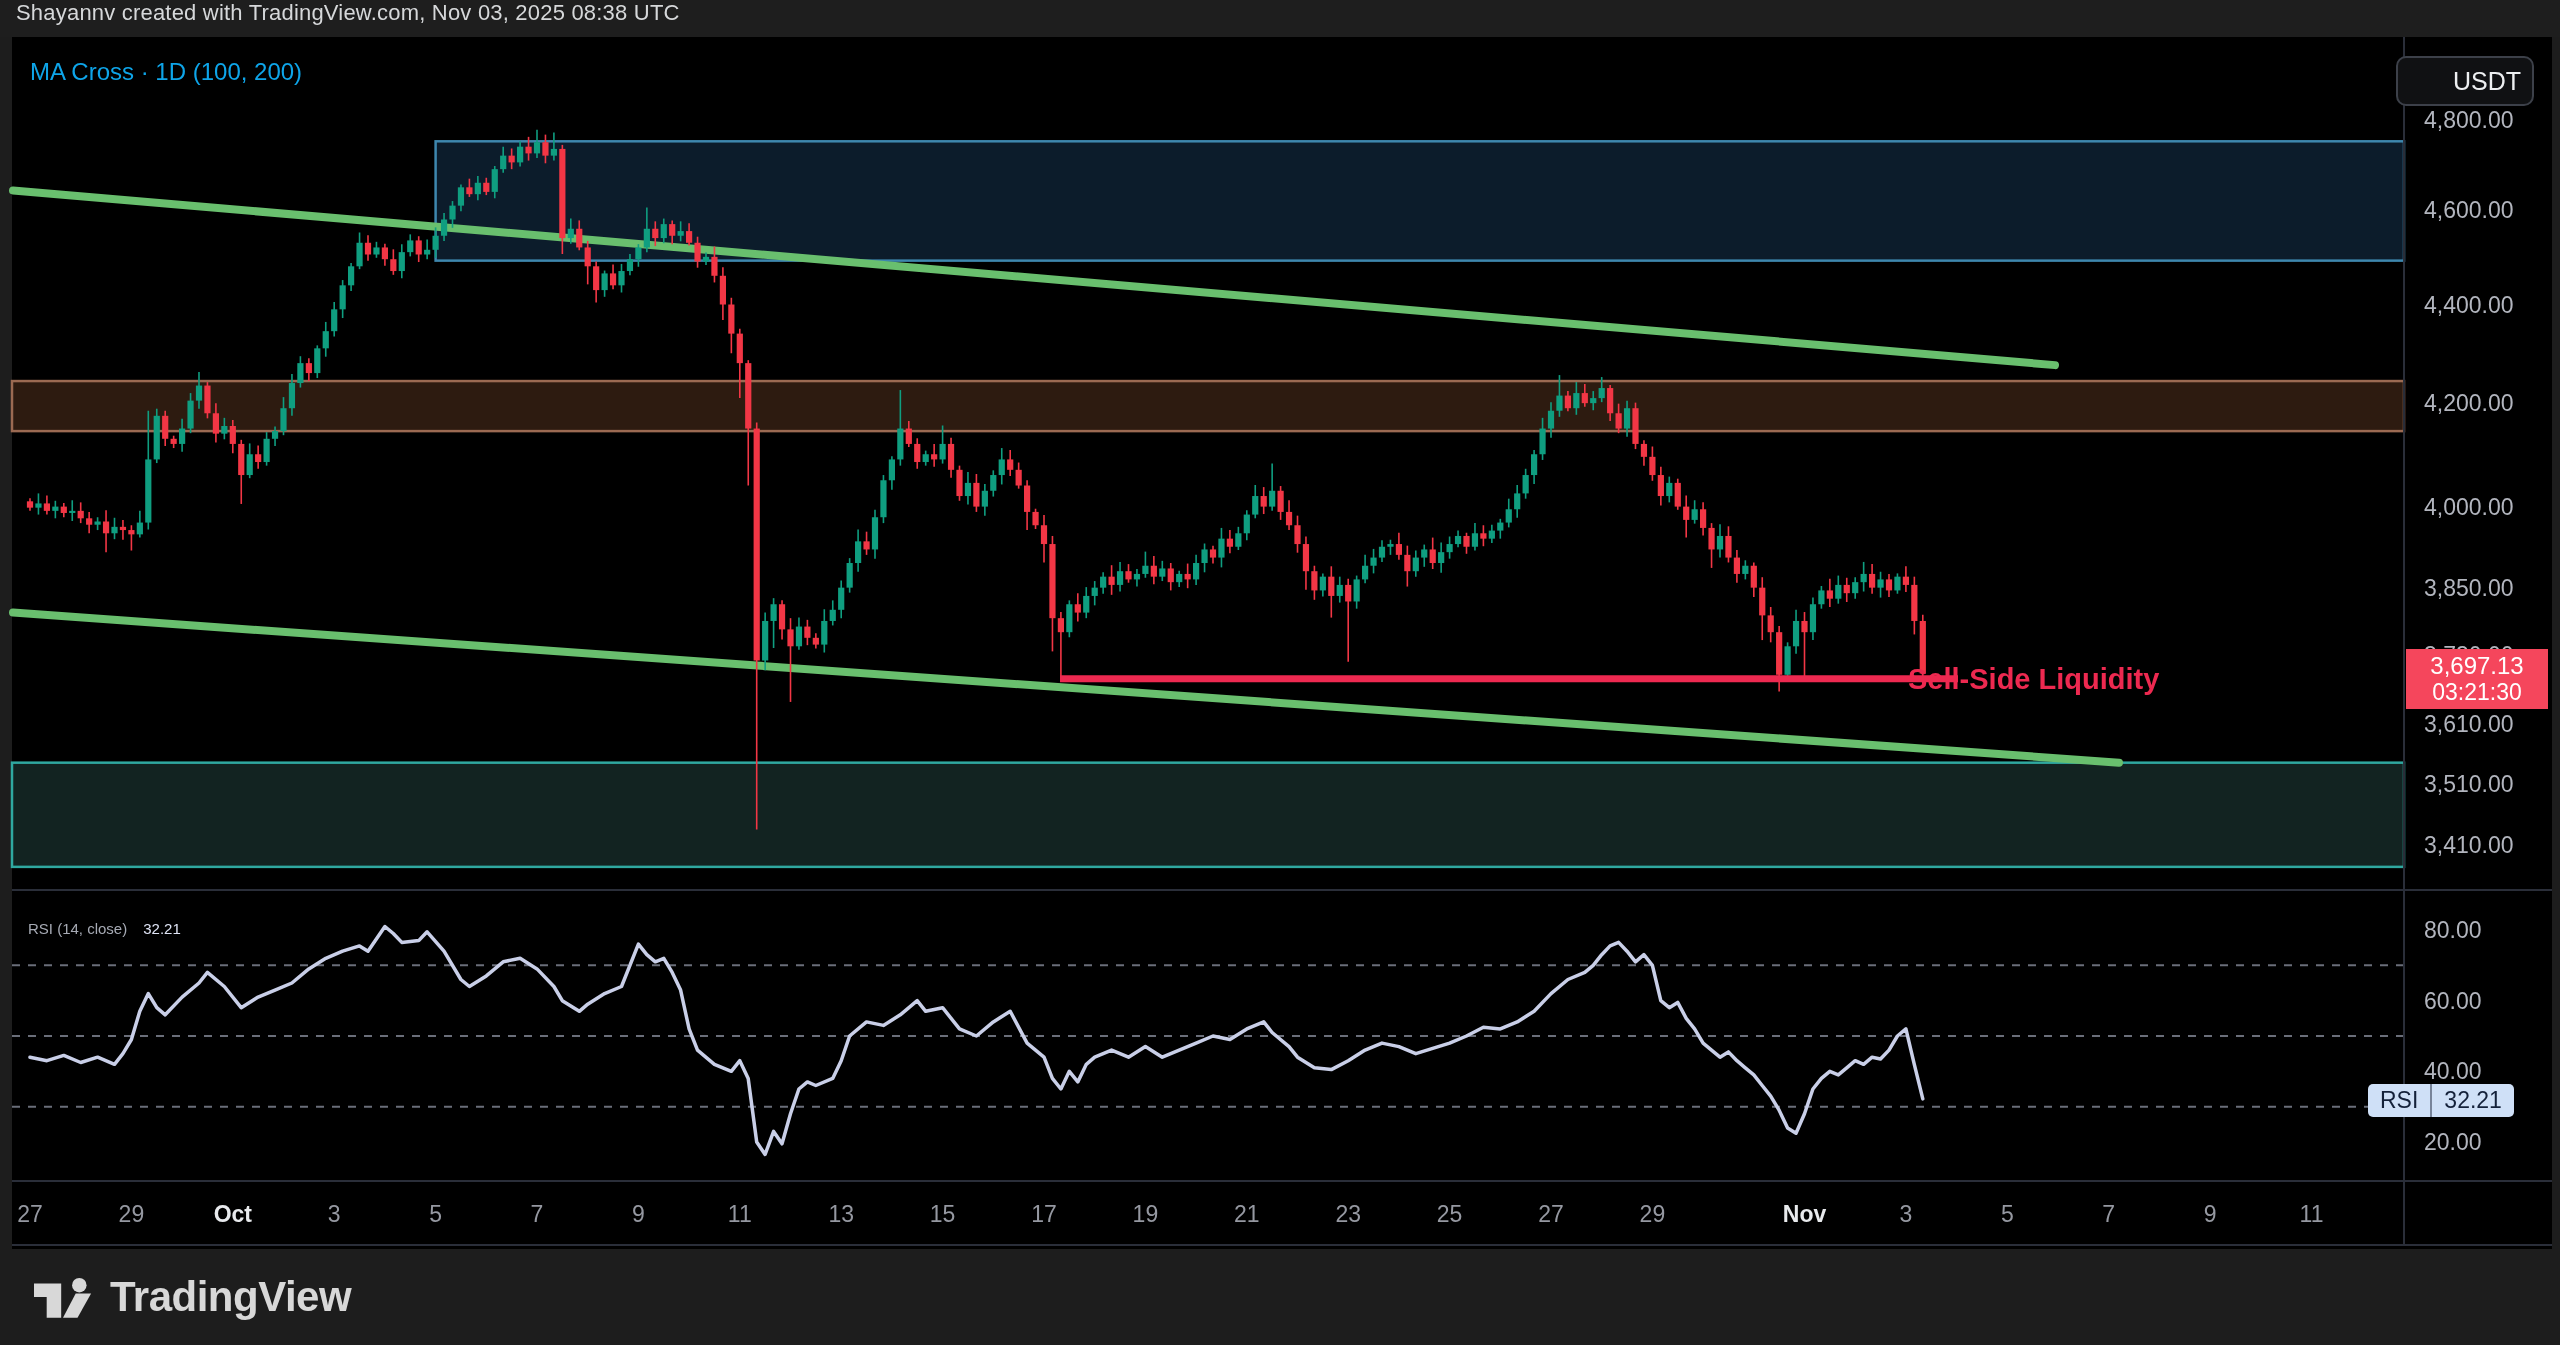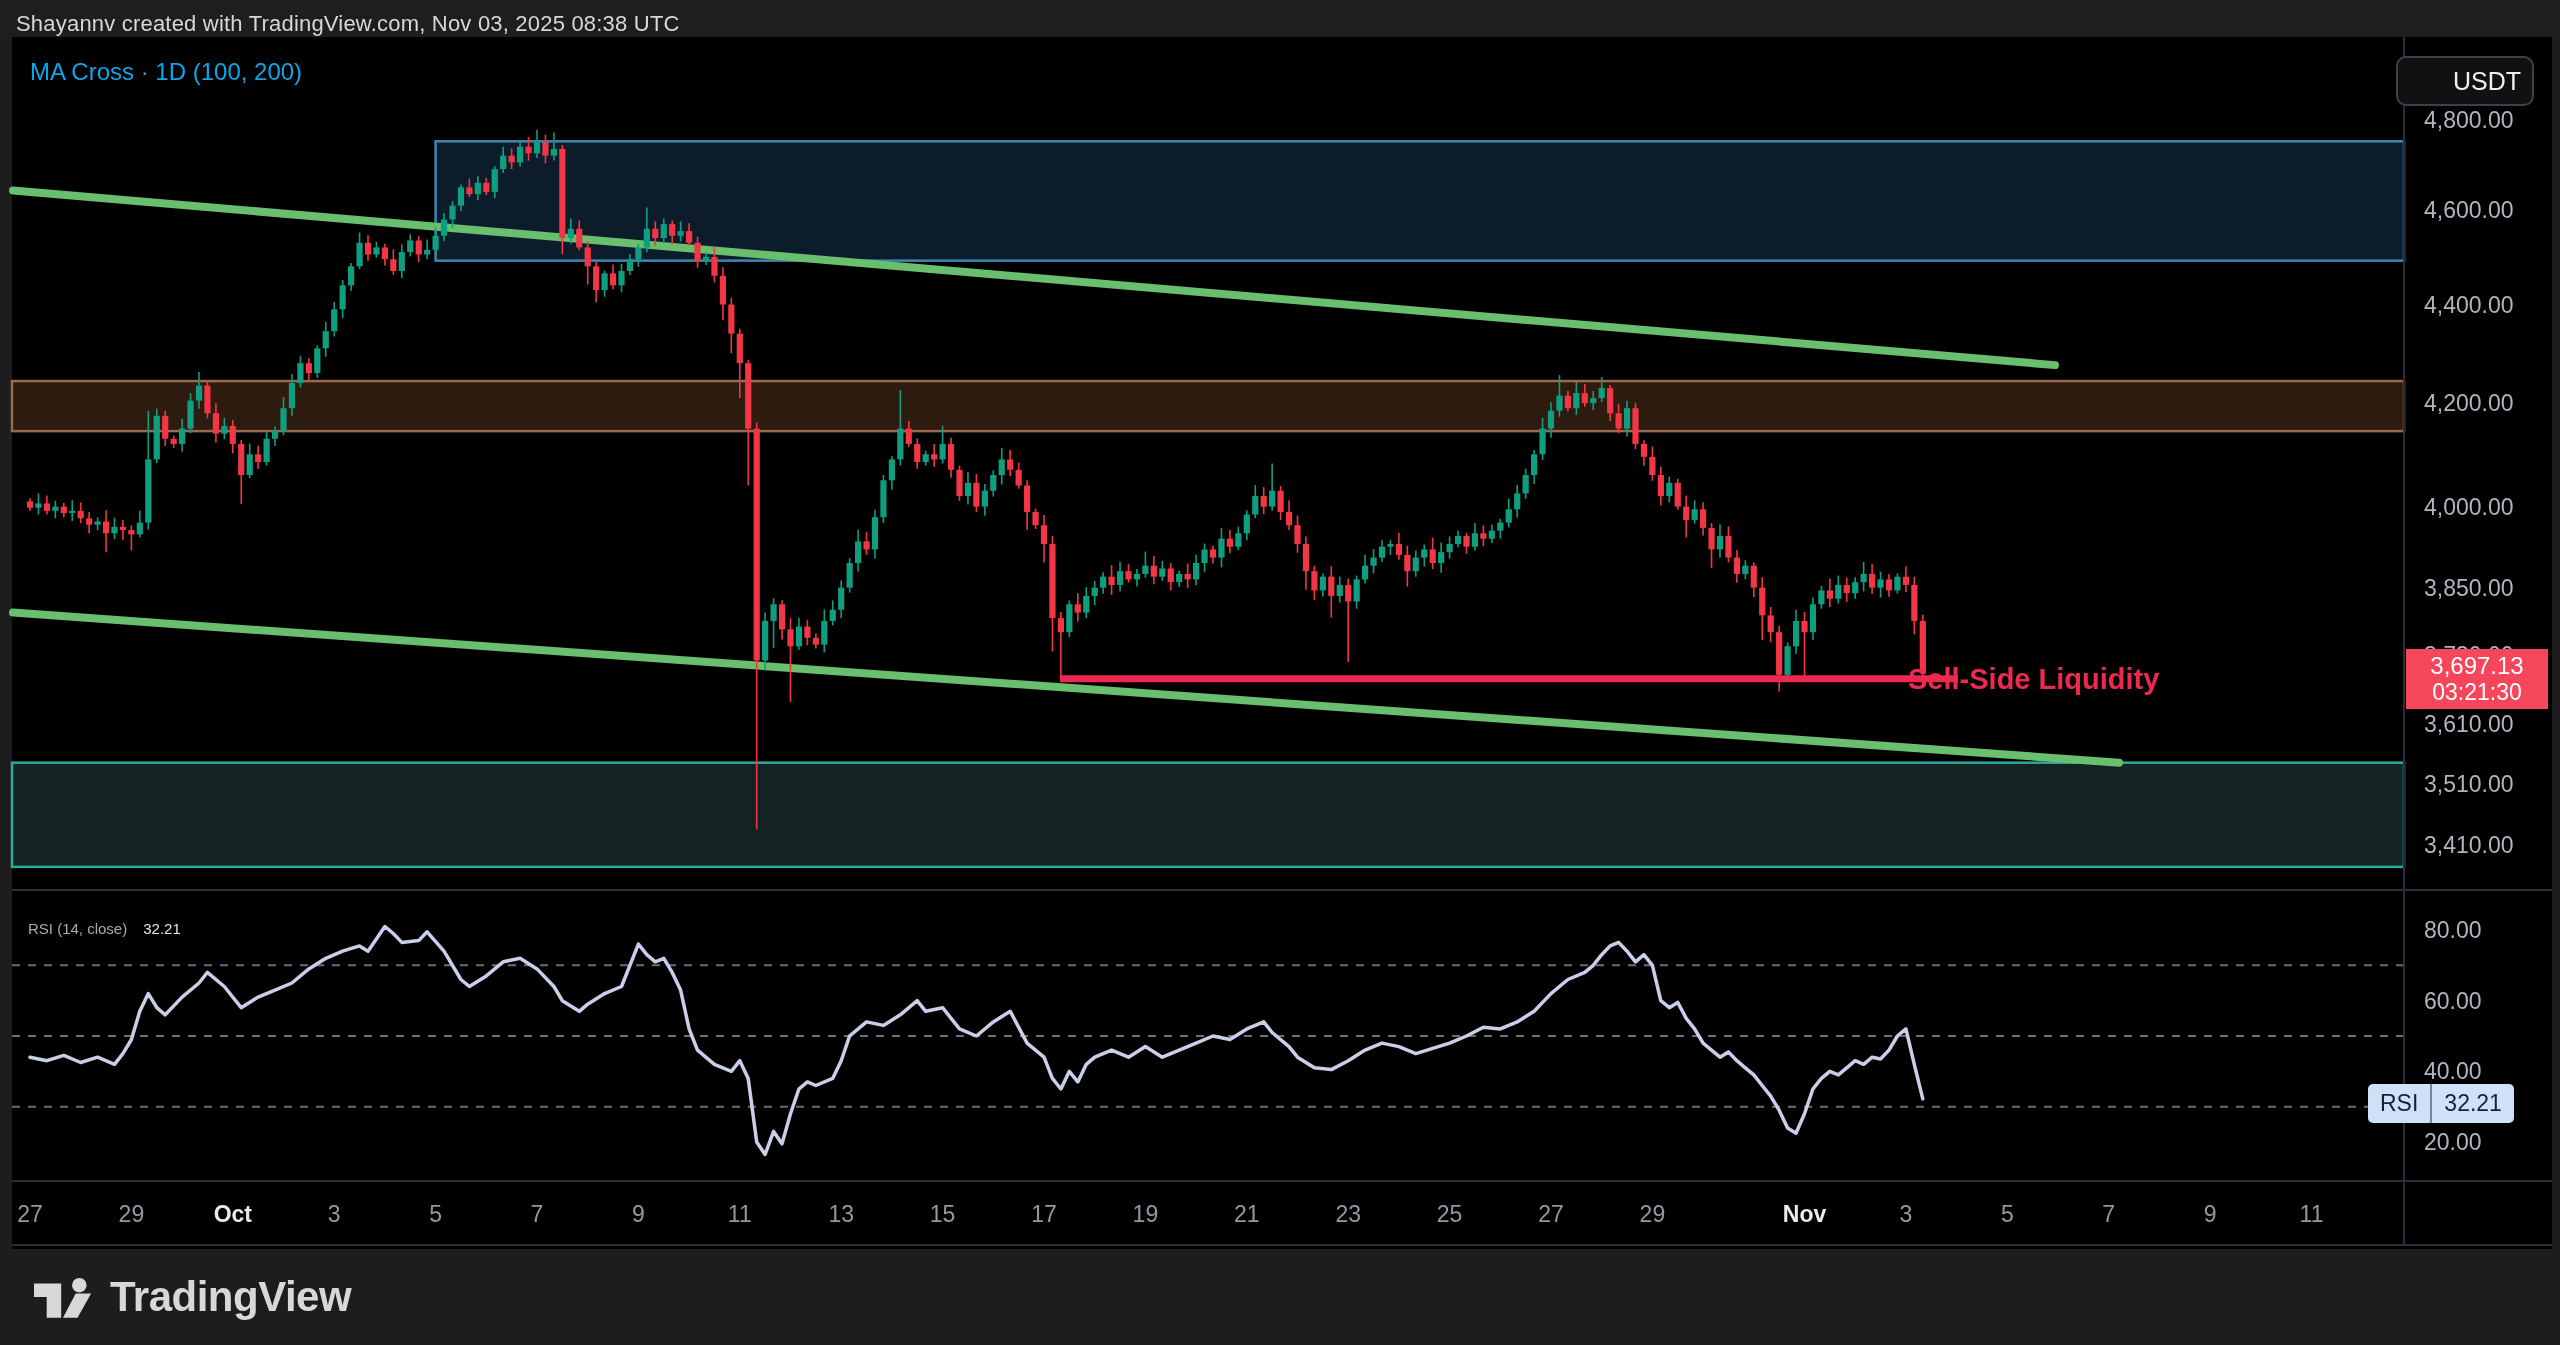--- a/index.html
+++ b/index.html
@@ -1,38 +1,38 @@
 <!DOCTYPE html>
 <html><head>
 <meta charset="utf-8">
 <style>
   * { margin:0; padding:0; box-sizing:border-box; }
   html,body { width:2560px; height:1345px; background:#1d1d1d; overflow:hidden;
               font-family:"Liberation Sans", sans-serif; }
   #stage { position:relative; width:2560px; height:1345px; }
   #header-bar { position:absolute; left:0; top:0; width:2560px; height:37px;
-                background:#1e1e1e; display:flex; align-items:flex-end; z-index:3; }
+                background:#1e1e1e; display:flex; align-items:flex-start; z-index:3; }
   #header-bar span { margin-left:16px; color:#d6d8da; font-size:22px; letter-spacing:.2px; }
   #chart-shell { position:absolute; left:12px; top:37px; width:2540px; height:1212px; background:#000; z-index:0; }
   #plot-svg { position:absolute; left:0; top:0; width:2560px; height:1345px; z-index:1; }
   #legend { position:absolute; left:30px; top:58px; color:#0ea5e9; font-size:24px; z-index:4; }
   #usdt-btn { position:absolute; left:2396px; top:56px; width:138px; height:50px;
               border:2px solid #3c4049; border-radius:10px; background:#101113;
               color:#edeff1; font-size:25px; font-weight:500; display:flex;
               align-items:center; justify-content:center; z-index:4; cursor:pointer;padding-left:44px; }
   #sellside-label { position:absolute; left:1908px; top:663px; color:#ed2950;
                     font-size:29px; font-weight:bold; z-index:4; white-space:nowrap; }
   #last-price-label { position:absolute; left:2406px; top:649px; width:142px; height:60px;
                       background:#f5465c; border-radius:0; display:flex; flex-direction:column;
                       align-items:center; justify-content:center; z-index:4; line-height:1.12; }
   #last-price-label .px { color:#ffffff; font-size:24px; }
   #last-price-label .cd { color:#ffffff; font-size:23px; }
   #rsi-title { position:absolute; left:28px; top:920px; font-size:15px; color:#a6aab4; z-index:4; }
   #rsi-title .val { color:#dfe4f5; margin-left:16px; }
-  #rsi-badge { position:absolute; left:2368px; top:1084px; height:39px; background:#cfe0f7;
+  #rsi-badge { position:absolute; left:2368px; top:1084px; height:33px; background:#cfe0f7;
                border-radius:5px; display:flex; align-items:stretch; z-index:4;
                color:#14213a; font-size:23px; overflow:hidden; }
   #rsi-badge .cell { display:flex; align-items:center; padding:0 12px; }
   #rsi-badge .div { width:2px; background:rgba(10,20,40,.45); }
   #footer-bar { position:absolute; left:0; top:1249px; width:2128px; height:96px; background:#1d1d1d;
                 display:flex; align-items:center; z-index:3; }
   #footer-bar .brandwrap { display:flex; align-items:center; margin-left:34px; gap:18px; }
   #footer-bar .brand { color:#d8d8d8; font-size:42px; font-weight:bold; letter-spacing:-0.5px; }
   .hit { position:absolute; z-index:2; background:transparent; }
   #price-scale-hit { left:2406px; top:37px; width:146px; height:1208px; cursor:ns-resize; }

